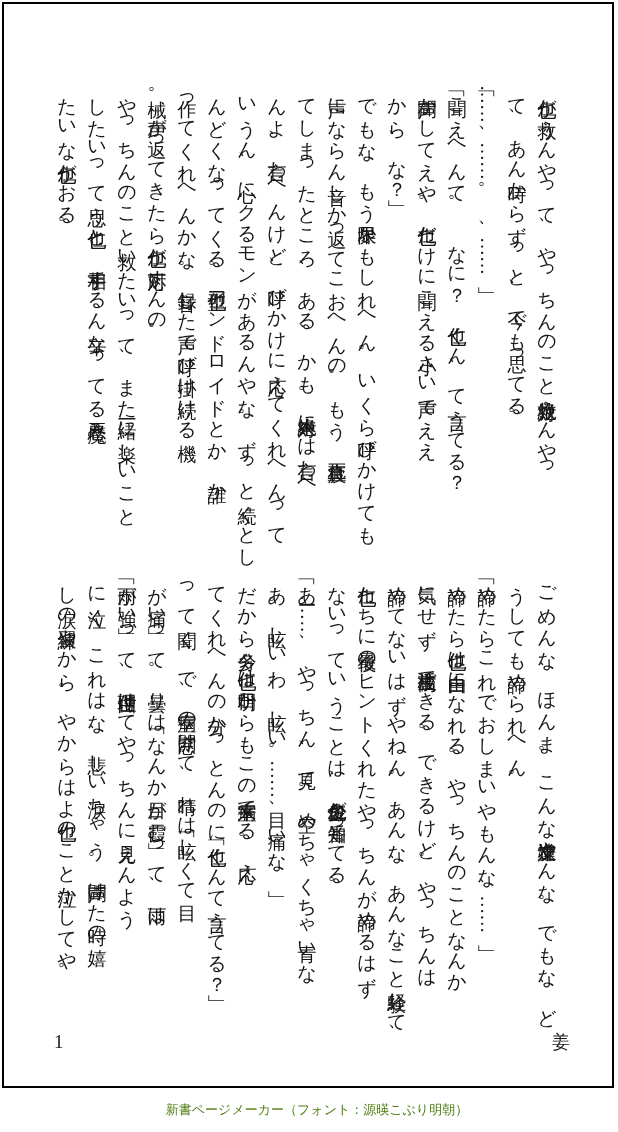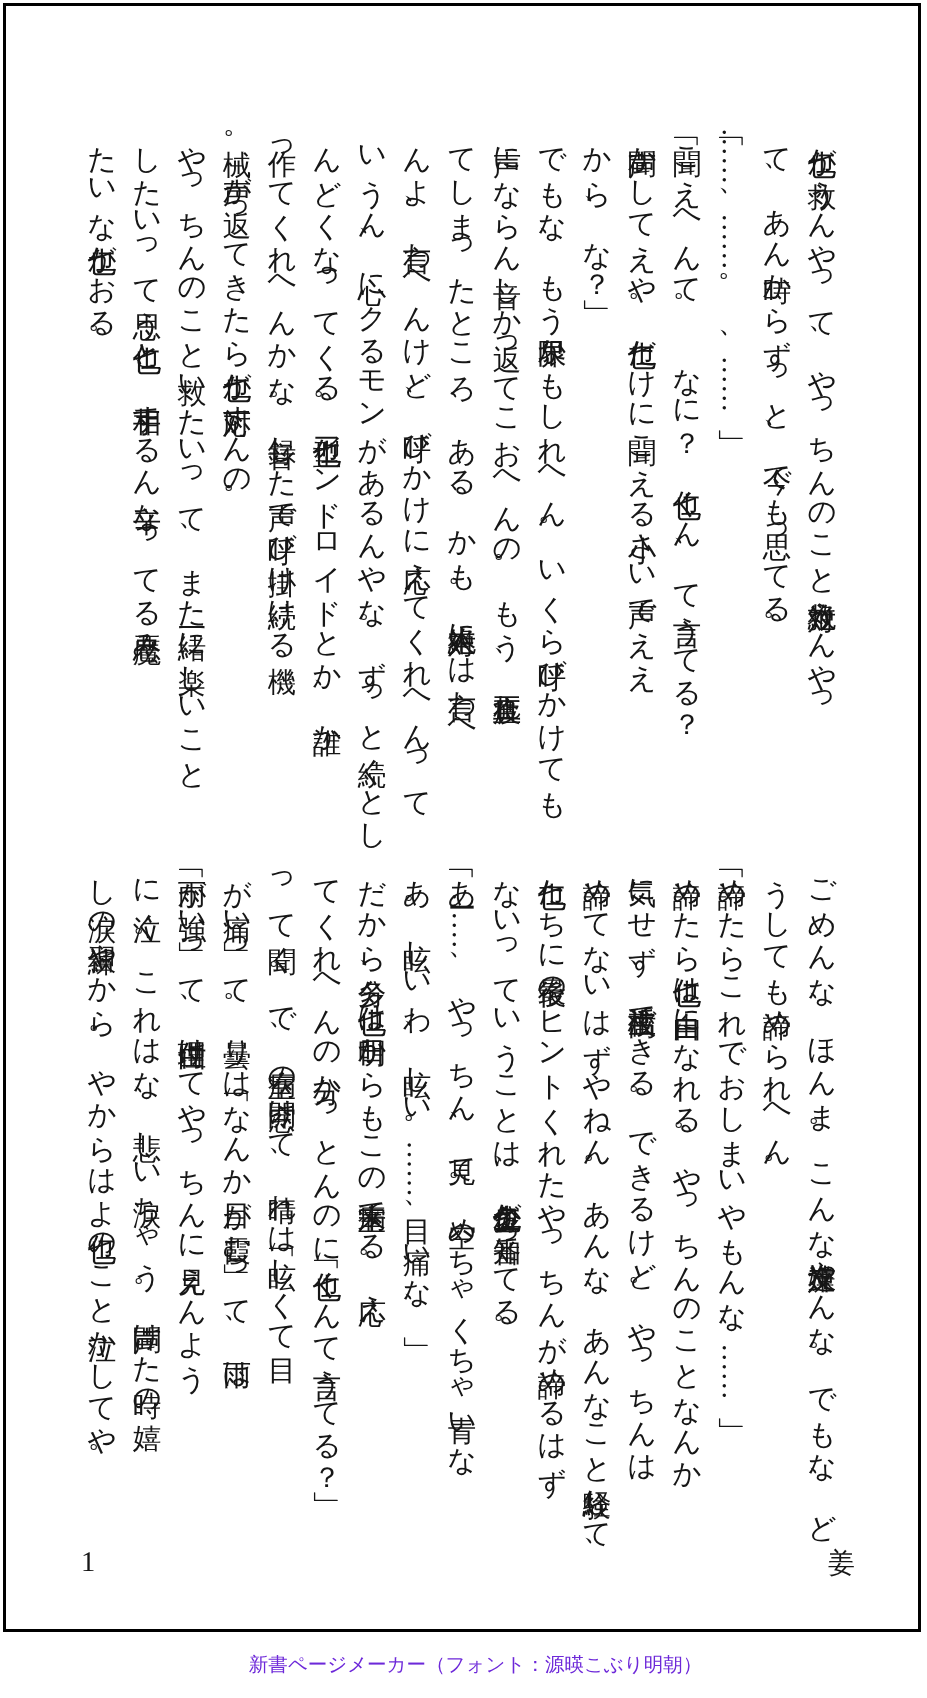--- a/index.html
+++ b/index.html
@@ -56,21 +56,21 @@
     line-height: 24px;
   }
   .caption {
     position: absolute;
     left: 16px;
     right: 0;
     top: 1100px;
     text-align: center;
     font-size: 13px;
     line-height: 20px;
-    color: #6d28d9;
+    color: #4d7c0f;
   }
 </style>
 </head>
 <body>
 
 <div class="sheet">
 
   <div class="vpage" id="page1">
     <div class="line">仁也が救うんやって、やっちんのこと絶対救うんやっ</div>
     <div class="line">て、あん時からずっと、今でも思ってる。</div>

